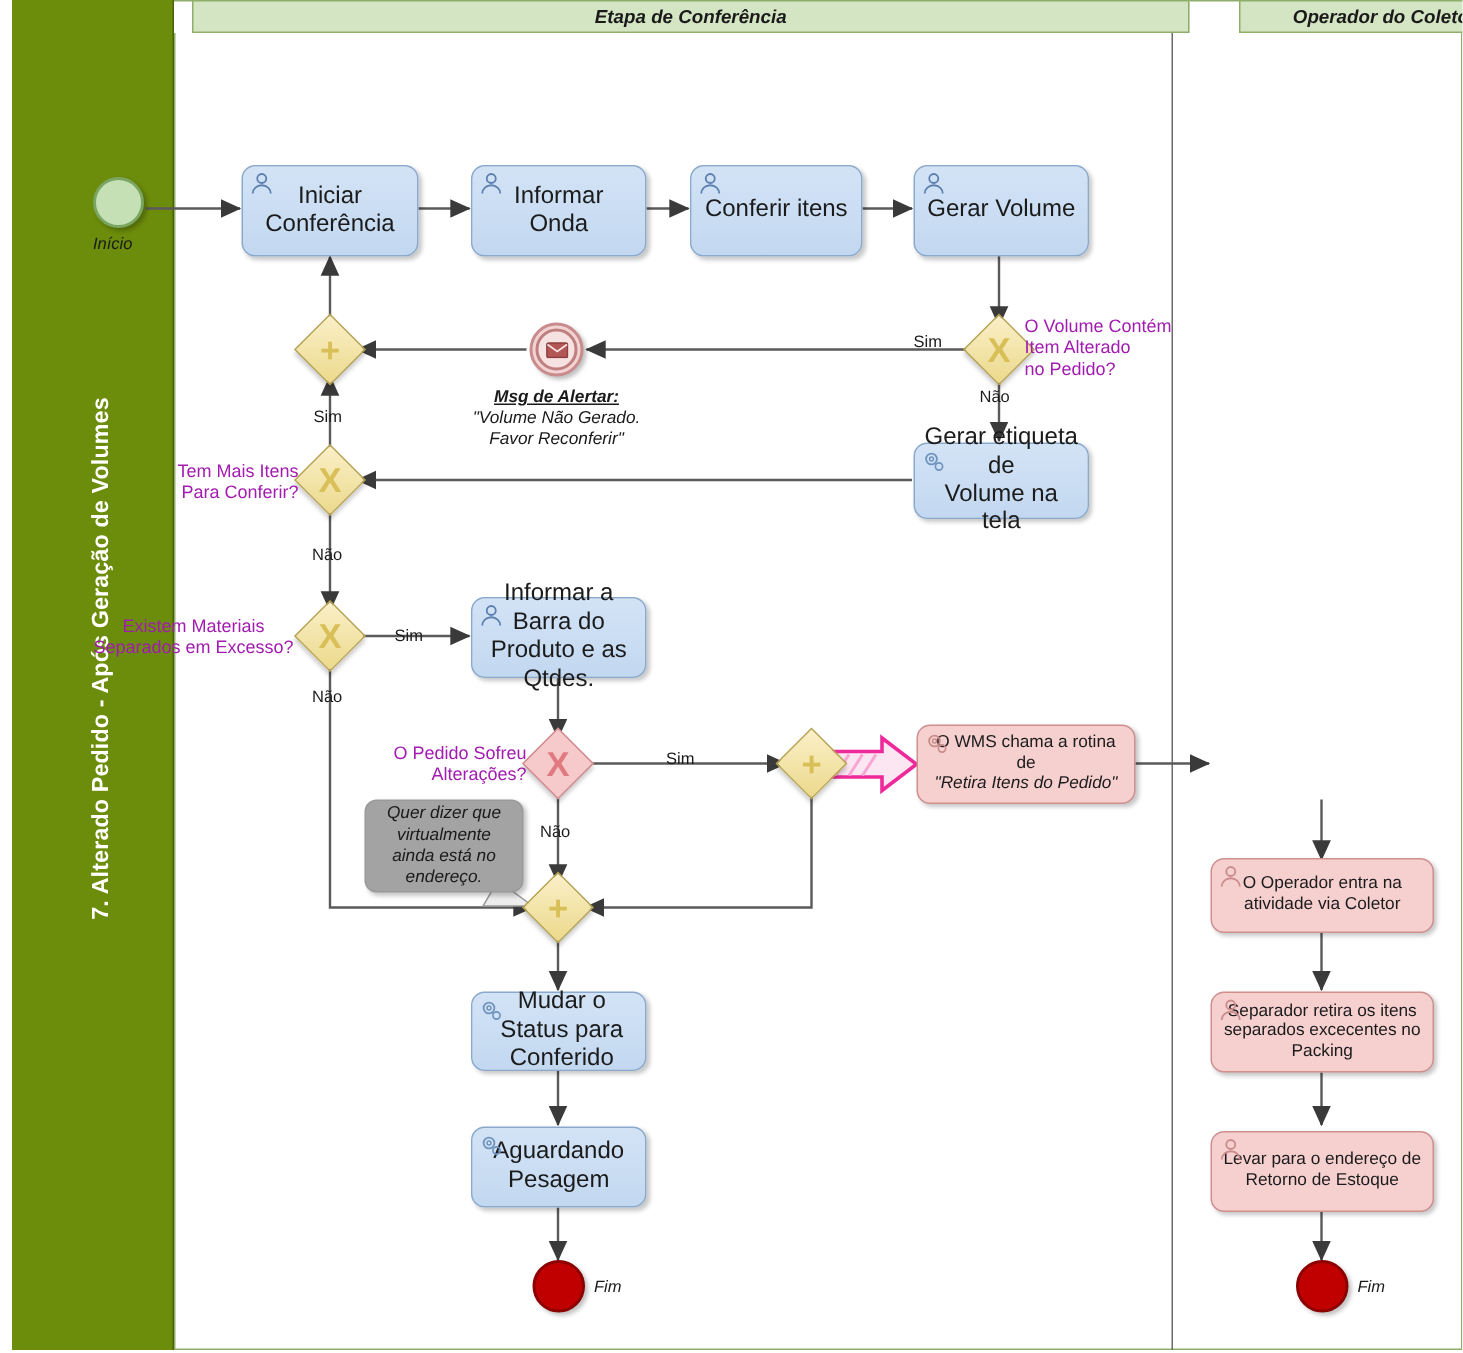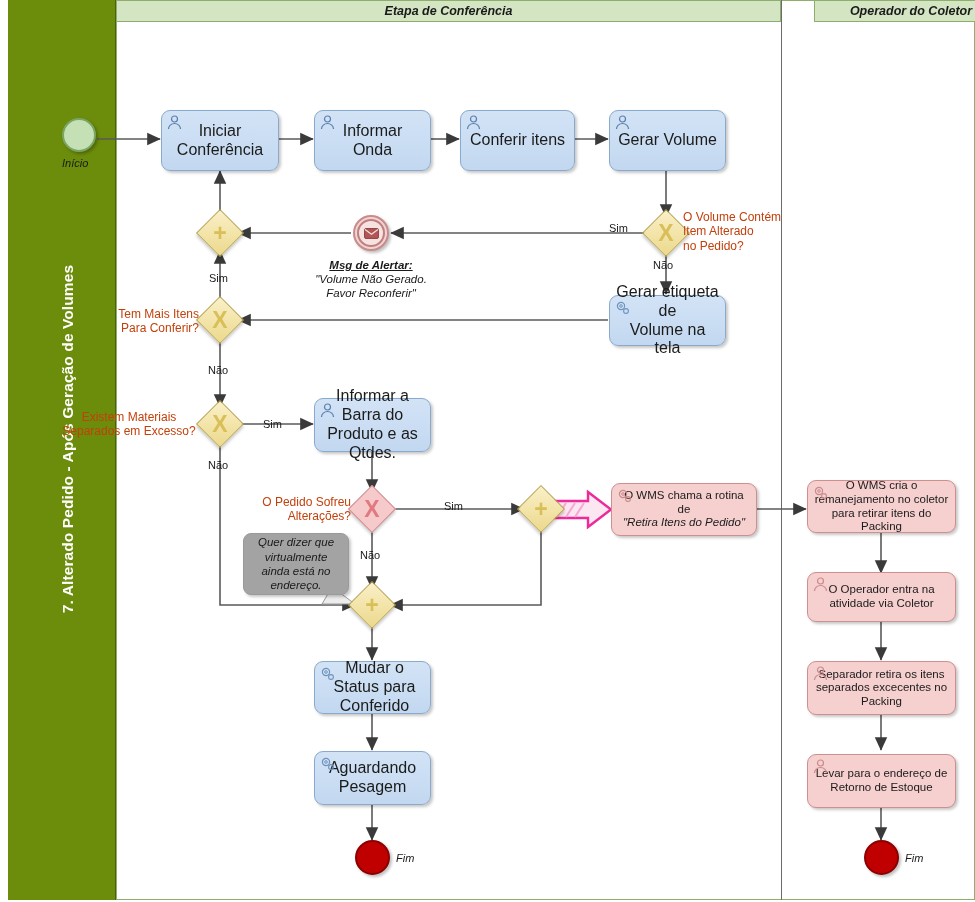--- a/index.html
+++ b/index.html
@@ -5,21 +5,21 @@
   html,body{margin:0;padding:0;background:#ffffff;}
   body{font-family:"Liberation Sans",sans-serif;}
   #canvas{position:relative;width:975px;height:902px;overflow:hidden;background:#fff;}
 
   
   .pool-outline{position:absolute;left:8px;top:0;width:967px;height:900px;border:1px solid #8fae6b;box-sizing:border-box;}
   .lane-band{position:absolute;left:8px;top:0;width:108px;height:900px;background:#6c8c0b;border-right:1px solid #4b620a;box-sizing:border-box;}
   .lane-title{position:absolute;left:-340px;top:430px;width:800px;text-align:center;color:#ffffff;font-size:15.5px;font-weight:bold;
       transform:rotate(-90deg);transform-origin:center;white-space:nowrap;letter-spacing:.1px;}
   .hdr{position:absolute;top:0;height:22px;background:#d4e5c3;border:1px solid #8fae6b;box-sizing:border-box;
-       display:flex;align-items:center;justify-content:center;font-size:12.5px;font-weight:bold;font-style:italic;color:#1a1a1a;}
+       display:flex;align-items:center;justify-content:center;font-size:12.5px;font-weight:bold;font-style:italic;color:#1a1a1a;margin-left:12px;}
   .hdr-main{left:116px;width:665px;}
   .hdr-right{left:814px;width:194px;}
   .lane-div{position:absolute;left:781px;top:0;width:1px;height:900px;background:#6b6b6b;}
   .lane-body{position:absolute;left:116px;top:22px;width:859px;height:878px;border-left:1px solid #8fae6b;box-sizing:border-box;}
 
   
   .task{position:absolute;box-sizing:border-box;border-radius:9px;display:flex;align-items:center;justify-content:center;
         text-align:center;line-height:1.18;padding:3px 6px;box-shadow:2px 2px 3px rgba(0,0,0,.22);}
   .task.blue{background:linear-gradient(180deg,#d3e3f6 0%,#c2d8f0 100%);border:1px solid #8aa9cc;color:#1b1b1b;}
   .task.pink{background:#f6cfcf;border:1px solid #cf8f8f;color:#1b1b1b;}
@@ -39,21 +39,21 @@
   .gw.red{background:#f6c9cb;border:1px solid #cf8c90;}
   .gwsym{position:absolute;width:34px;height:34px;display:flex;align-items:center;justify-content:center;
       font-size:23px;font-weight:bold;pointer-events:none;}
   .gwsym.plus{color:#d8bf57;}
   .gwsym.x{color:#d8bf57;}
   .gwsym.xr{color:#e07a80;}
 
   
   .lab{position:absolute;font-size:11px;color:#1a1a1a;white-space:nowrap;}
   .lab.it{font-style:italic;}
-  .txt{position:absolute;font-size:12px;color:#c2410c;line-height:1.2;text-align:center;}
+  .txt{position:absolute;font-size:12px;color:#a21caf;line-height:1.2;text-align:center;}
   .txt.r{text-align:right;}
   .txt.l{text-align:left;}
 
   .callout{position:absolute;box-sizing:border-box;background:#a3a3a3;border:1px solid #9a9a9a;border-radius:8px;
      font-size:11.5px;font-style:italic;color:#1a1a1a;text-align:center;line-height:1.25;padding:6px 6px;
      display:flex;align-items:center;justify-content:center;box-shadow:2px 2px 3px rgba(0,0,0,.22);}
 
   .msgnote{position:absolute;font-size:11.5px;font-style:italic;text-align:center;line-height:1.22;color:#1a1a1a;}
   .msgnote b{font-style:italic;text-decoration:underline;}
 
@@ -252,32 +252,20 @@
       <circle cx="7" cy="7" r="3.6" fill="none" stroke="#6f93bd" stroke-width="1.2"></circle>
       <circle cx="7" cy="7" r="1.3" fill="none" stroke="#6f93bd" stroke-width="1"></circle>
       <circle cx="12" cy="12" r="2.4" fill="none" stroke="#6f93bd" stroke-width="1.1"></circle>
     </svg>
     <span class="lbl">
       <span>Aguardando</span><br>
       <span>Pesagem</span>
     </span>
   </div>
 
-  <div class="task pink" style="left:807px;top:480px;width:149px;height:53px;">
-    <svg class="ticon" viewBox="0 0 17 17">
-      <circle cx="7" cy="7" r="3.6" fill="none" stroke="#c98b8b" stroke-width="1.2"></circle>
-      <circle cx="7" cy="7" r="1.3" fill="none" stroke="#c98b8b" stroke-width="1"></circle>
-      <circle cx="12" cy="12" r="2.4" fill="none" stroke="#c98b8b" stroke-width="1.1"></circle>
-    </svg>
-    <span class="lbl" style="font-size:11.5px;">
-      <span>O WMS cria o</span><br>
-      <span>remanejamento no coletor</span><br>
-      <span>para retirar itens do Packing</span>
-    </span>
-  </div>
 
   <div class="task pink" style="left:807px;top:572px;width:149px;height:50px;">
     <svg class="ticon" viewBox="0 0 17 17">
       <circle cx="8.5" cy="5" r="3" fill="none" stroke="#c98b8b" stroke-width="1.2"></circle>
       <path d="M2.5,15 a6,5.5 0 0 1 12,0" fill="none" stroke="#c98b8b" stroke-width="1.2"></path>
     </svg>
     <span class="lbl" style="font-size:11.5px;">
       <span>O Operador entra na</span><br>
       <span>atividade via Coletor</span>
     </span>

